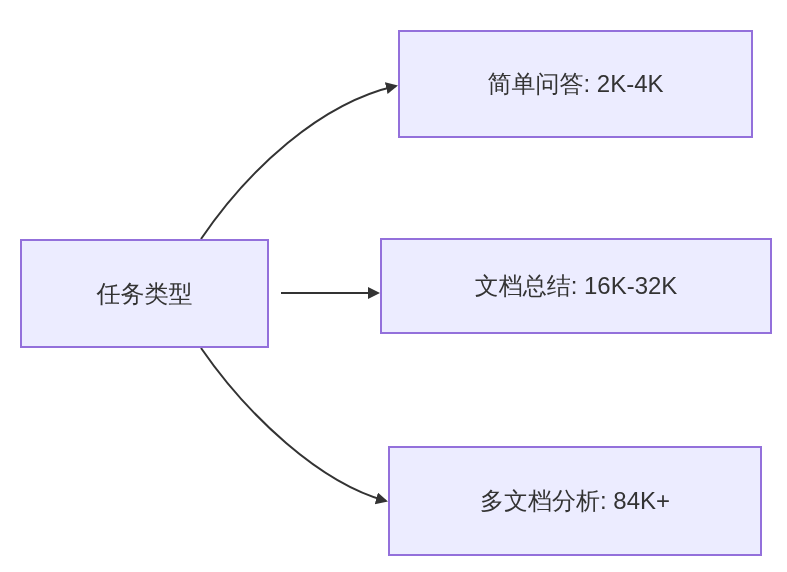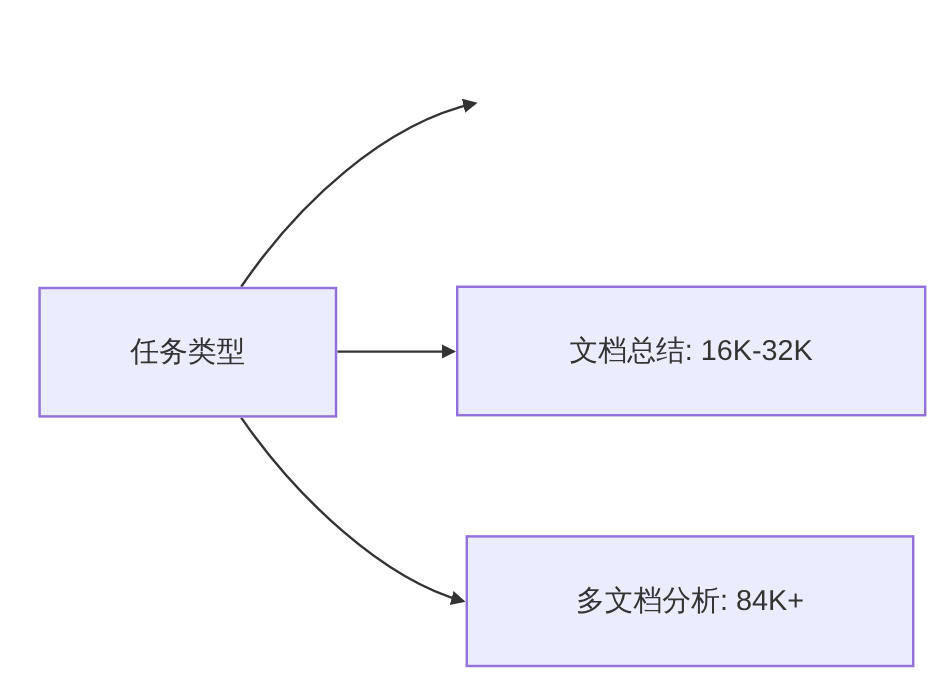--- a/index.html
+++ b/index.html
@@ -41,23 +41,23 @@
     border: 2px solid var(--node-border);
     color: var(--text);
     display: flex;
     align-items: center;
     justify-content: center;
     font-size: 24px;
     line-height: 1.3;
     text-align: center;
     white-space: nowrap;
   }
-  .node-task-type   { left: 32px;  top: 239px; width: 249px; height: 109px; align-items: center; }
+  .node-task-type   { left: 20px;  top: 239px; width: 249px; height: 109px; align-items: center; }
   .node-simple-qa   { left: 398px; top: 30px;  width: 355px; height: 108px; }
-  .node-doc-summary { left: 380px; top: 238px; width: 392px; height: 109px; }
+  .node-doc-summary { left: 380px; top: 238px; width: 392px; height: 96px; }
   .node-multi-doc   { left: 388px; top: 446px; width: 374px; height: 110px; }
 </style>
 </head>
 <body>
 
 <div class="diagram">
 
   <svg class="edges-layer" width="787" height="572" viewBox="0 0 787 572" xmlns="http://www.w3.org/2000/svg">
     <defs>
       <marker id="arrow" markerUnits="userSpaceOnUse" markerWidth="14" markerHeight="14" refX="10" refY="6" orient="auto">
@@ -66,20 +66,23 @@
     </defs>
     <path class="edge-path" d="M 201 239 C 248 170, 320 103, 396 86" marker-end="url(#arrow)"></path>
     <path class="edge-path" d="M 281 293 L 378 293" marker-end="url(#arrow)"></path>
     <path class="edge-path" d="M 201 348 C 248 416, 320 483, 386 501" marker-end="url(#arrow)"></path>
   </svg>
 
   <div class="node node-task-type">
     <span>任务类型</span>
   </div>
 
+  <div class="node node-simple-qa">
+    <span>简单问答: 2K-4K</span>
+  </div>
 
   <div class="node node-doc-summary">
     <span>文档总结: 16K-32K</span>
   </div>
 
   <div class="node node-multi-doc">
     <span>多文档分析: 84K+</span>
   </div>
 
 </div>

